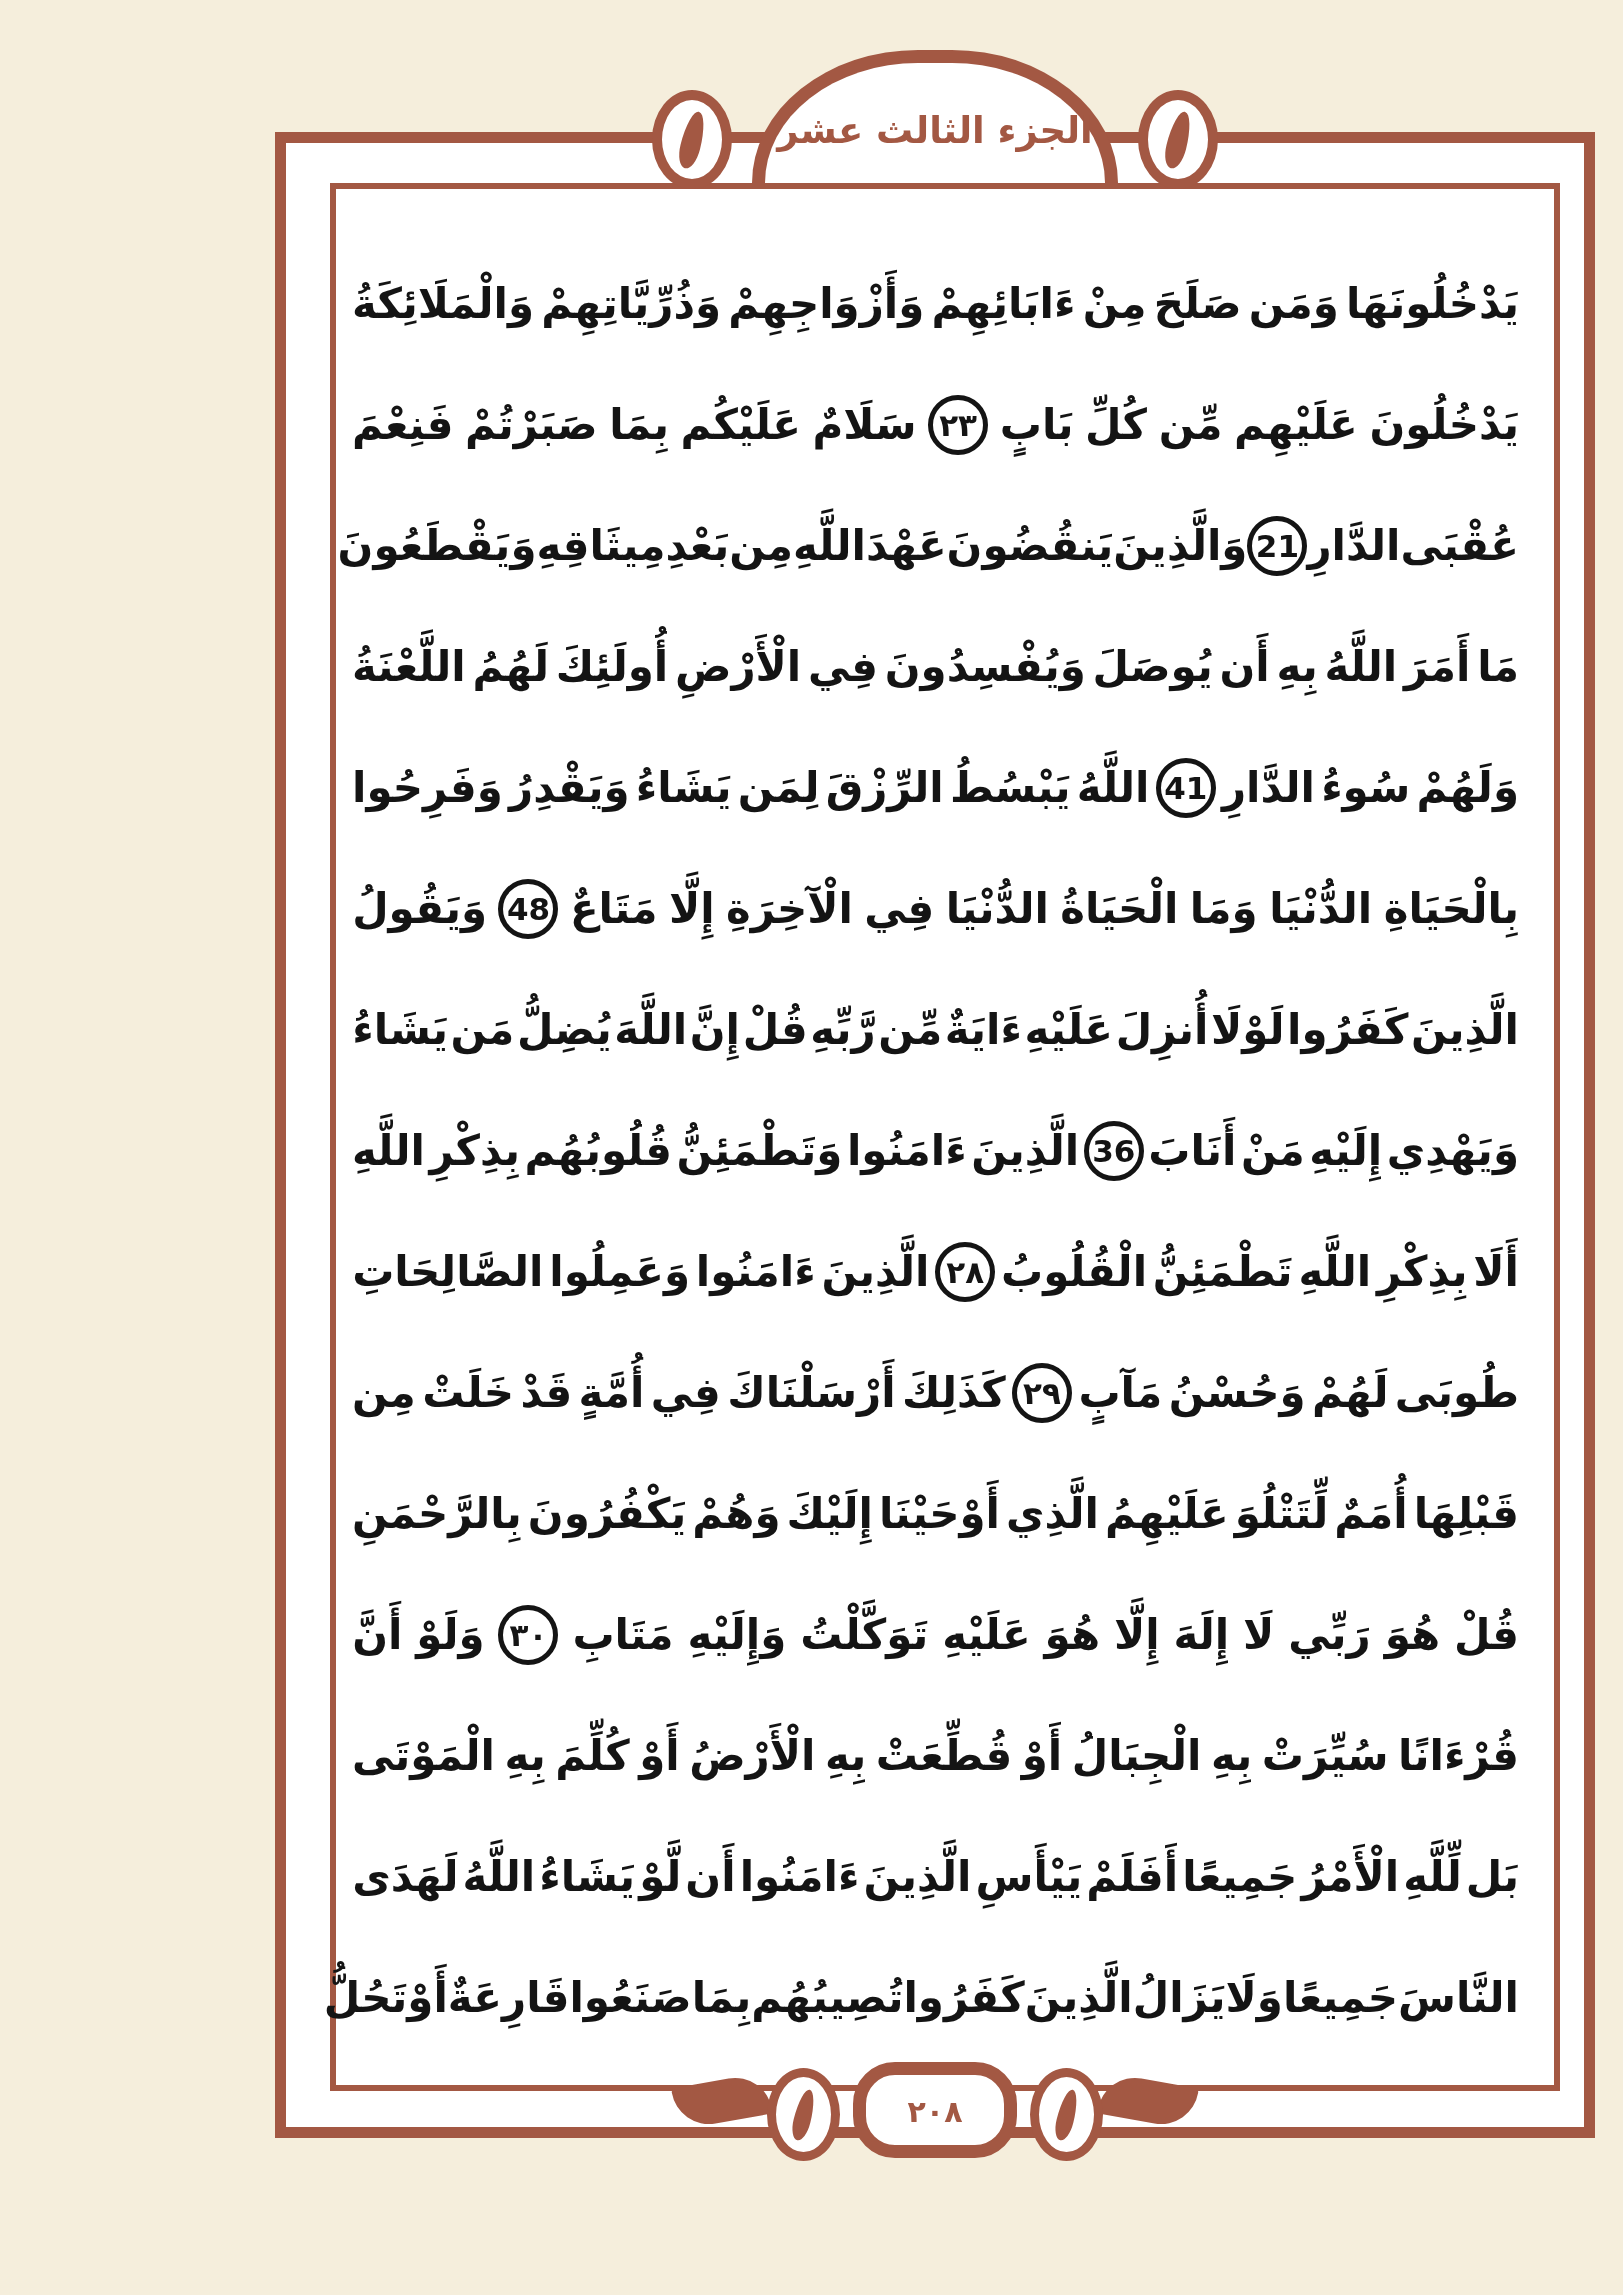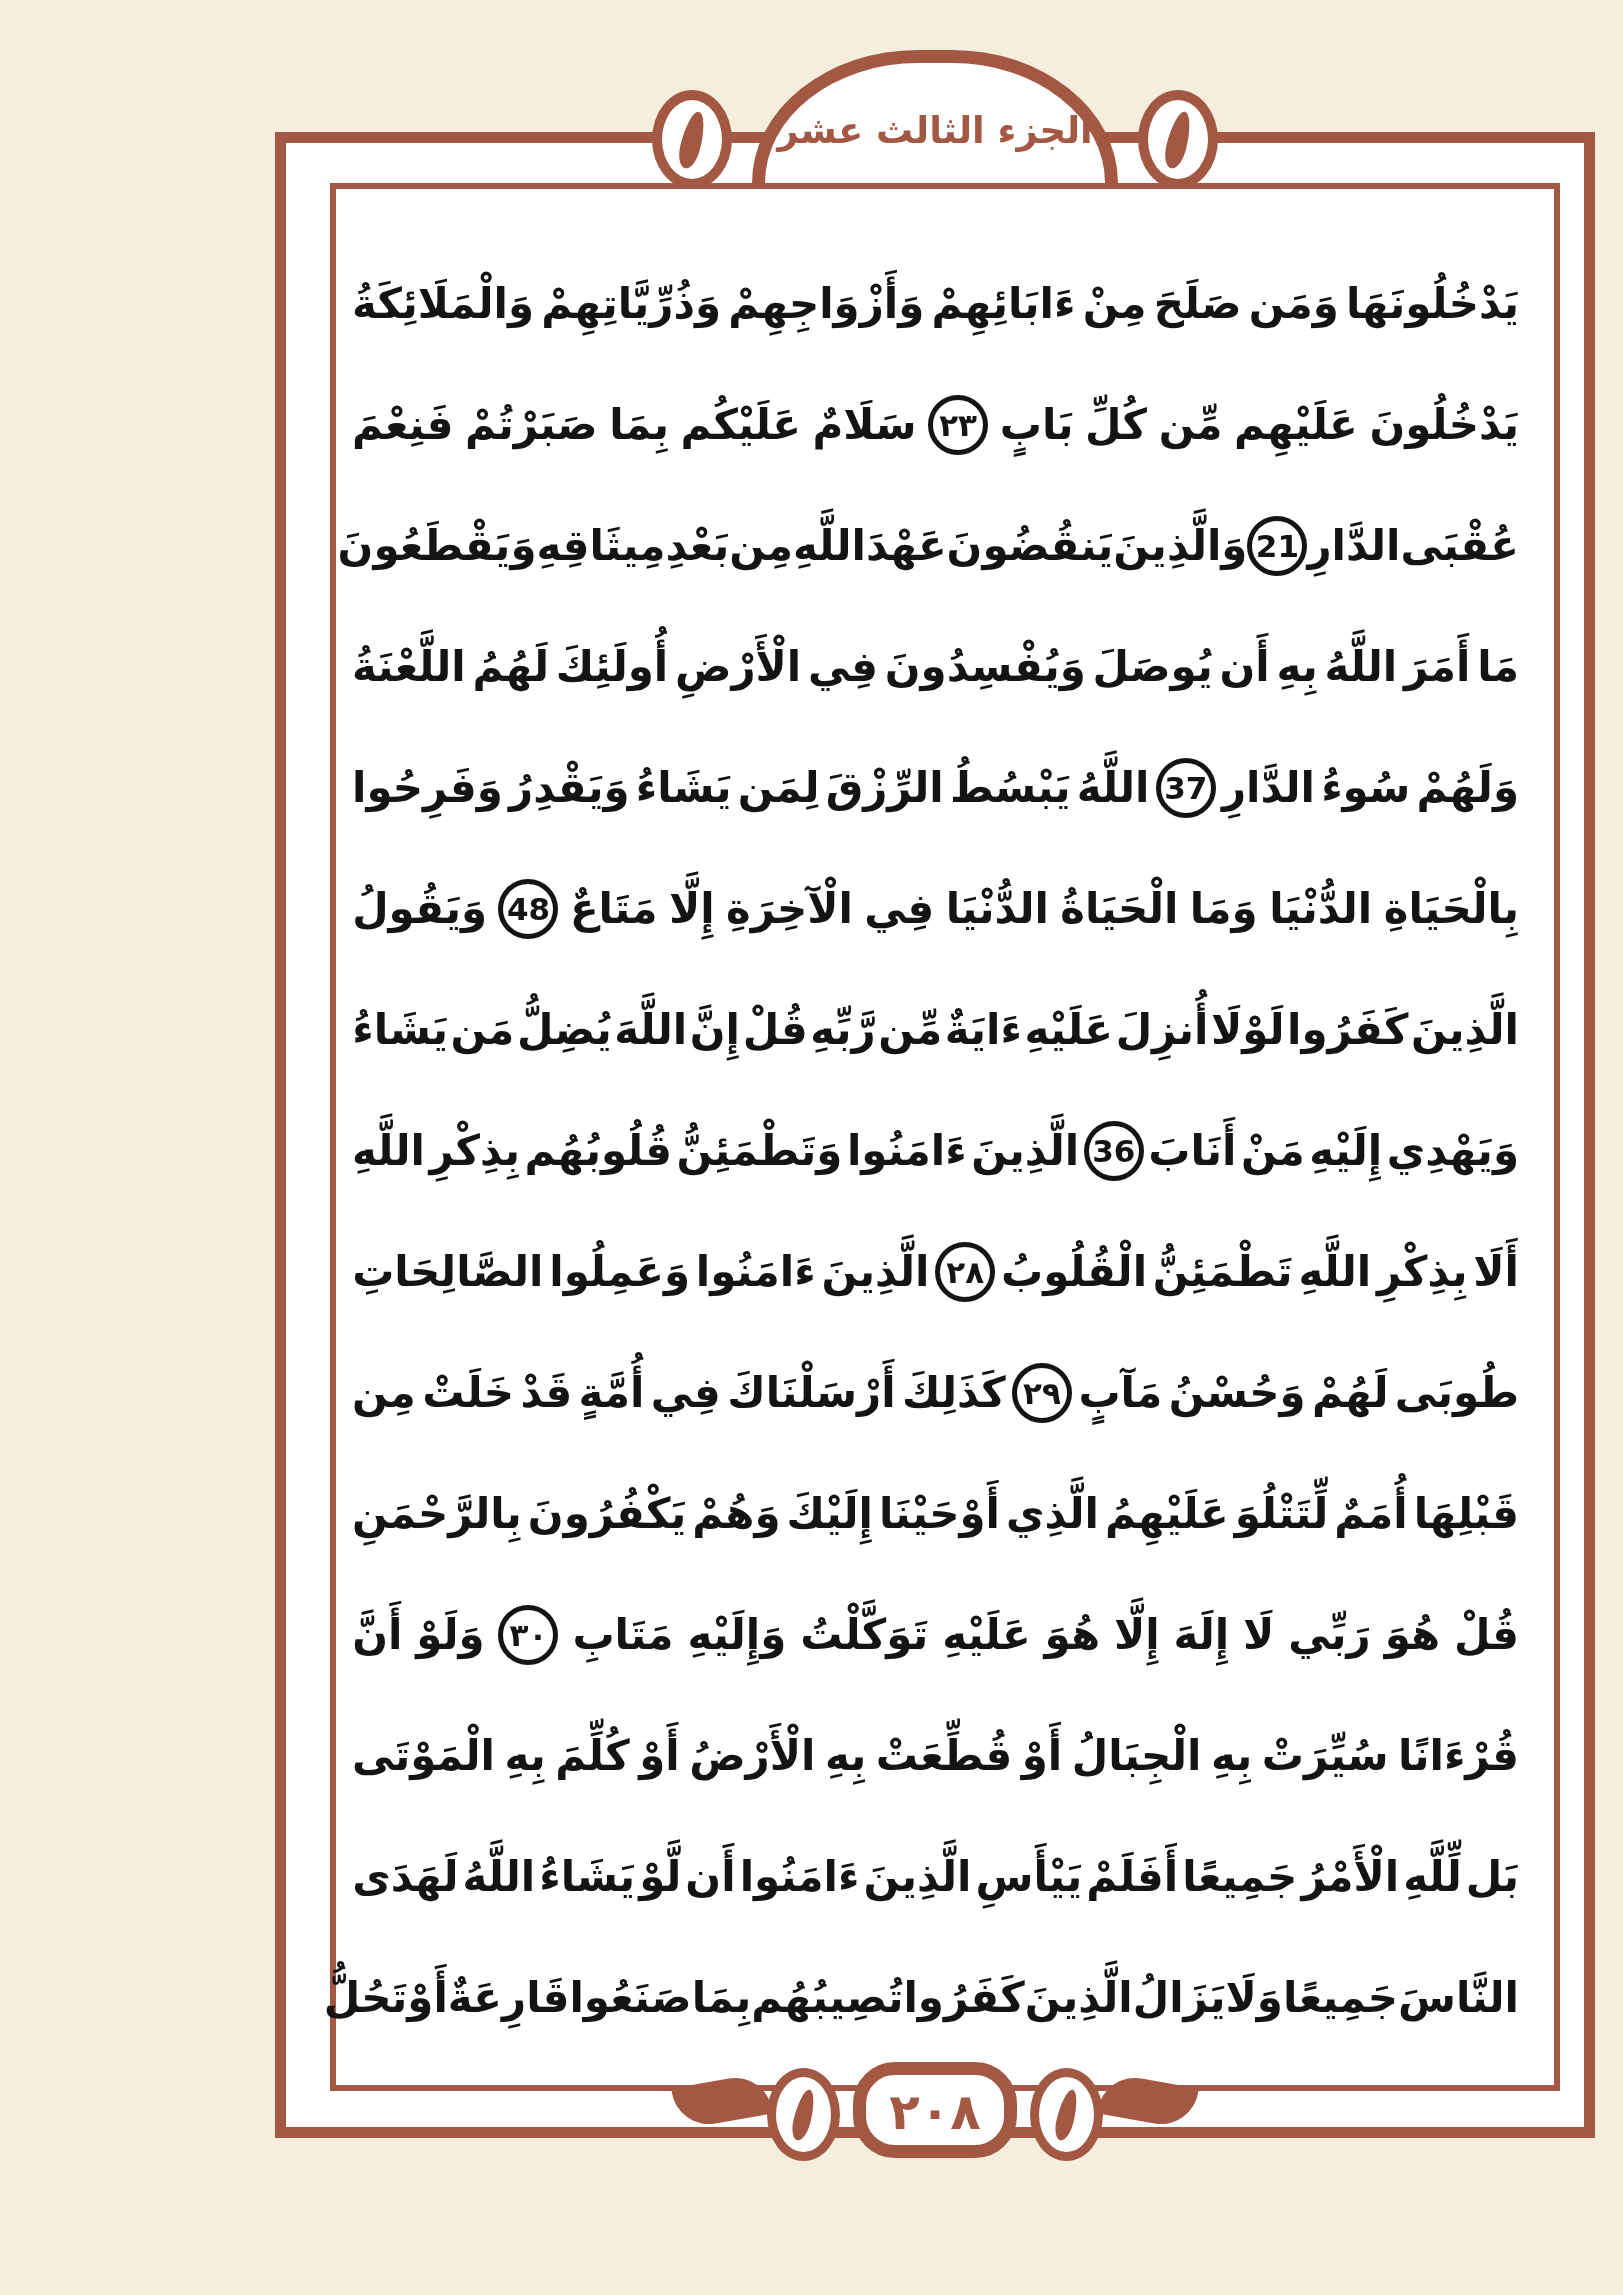--- a/index.html
+++ b/index.html
@@ -47,21 +47,21 @@
     transform:rotate(14deg);
   }
   .med-top-left{left:529px;top:90px;}
   .med-top-right{left:1015px;top:90px;}
   
   .cartouche{
     position:absolute;left:730px;top:2062px;width:164px;height:96px;
     box-sizing:border-box;background:#ffffff;border:13px solid var(--frame);
     border-radius:42px;display:flex;align-items:center;justify-content:center;
   }
-  .page-num{color:var(--frame);font-weight:bold;font-size:50px;line-height:1;padding-top:3.9px;}
+  .page-num{color:var(--frame);font-weight:bold;font-size:30px;line-height:1;padding-top:3.9px;}
   .med-bot-left{left:644px;top:2068px;width:73px;height:93px;border-width:9.2px;}
   .med-bot-right{left:907px;top:2068px;width:73px;height:93px;border-width:9.2px;}
   .med-bot-left .drop,.med-bot-right .drop{width:17px;height:52px;}
   .leaf{
     position:absolute;width:96px;height:42px;background:var(--frame);
   }
   .leaf-left{left:551px;top:2080px;border-radius:5.2px 46px 5.2px 46px;transform:rotate(-10deg);}
   .leaf-right{left:977px;top:2080px;border-radius:46px 5.2px 46px 5.2px;transform:rotate(10deg);}
   
   .text-area{
@@ -148,21 +148,21 @@
         <span class="w">فِي</span>
         <span class="w">الْأَرْضِ</span>
         <span class="w">أُولَئِكَ</span>
         <span class="w">لَهُمُ</span>
         <span class="w">اللَّعْنَةُ</span>
       </div>
       <div class="qline">
         <span class="w">وَلَهُمْ</span>
         <span class="w">سُوءُ</span>
         <span class="w">الدَّارِ</span>
-        <span class="ayah">37</span>
+        <span class="ayah">41</span>
         <span class="w">اللَّهُ</span>
         <span class="w">يَبْسُطُ</span>
         <span class="w">الرِّزْقَ</span>
         <span class="w">لِمَن</span>
         <span class="w">يَشَاءُ</span>
         <span class="w">وَيَقْدِرُ</span>
         <span class="w">وَفَرِحُوا</span>
       </div>
       <div class="qline">
         <span class="w">بِالْحَيَاةِ</span>

